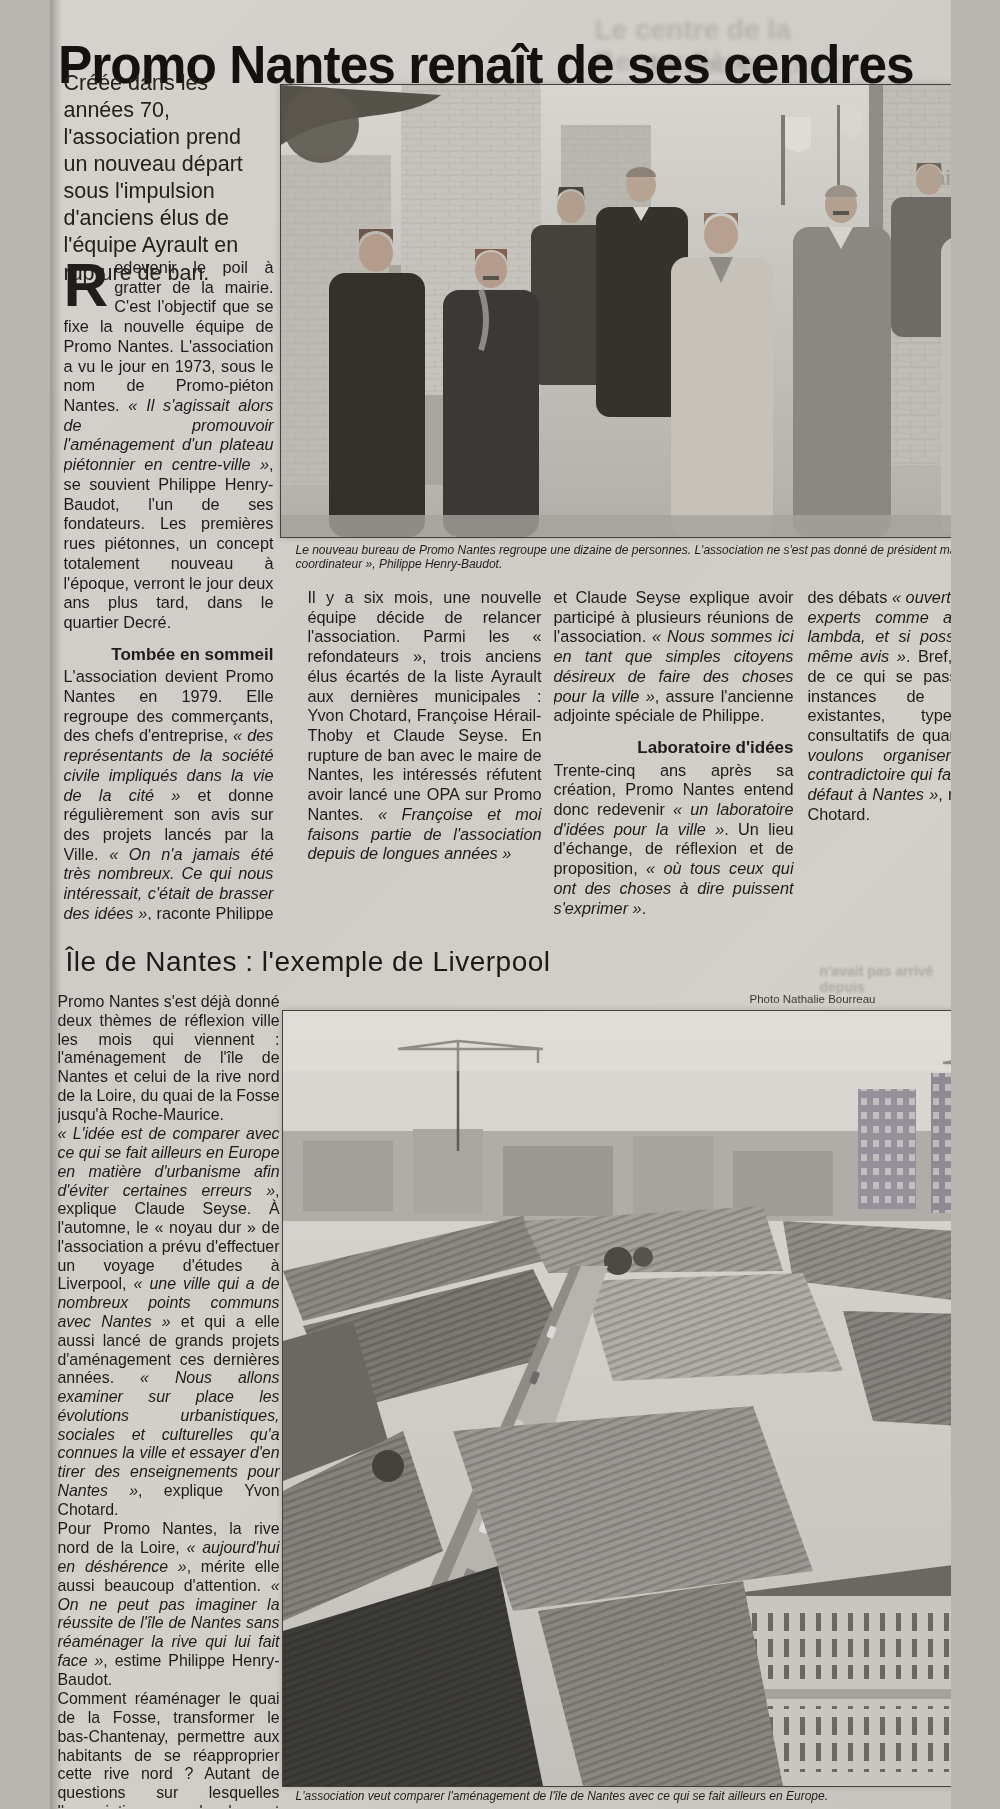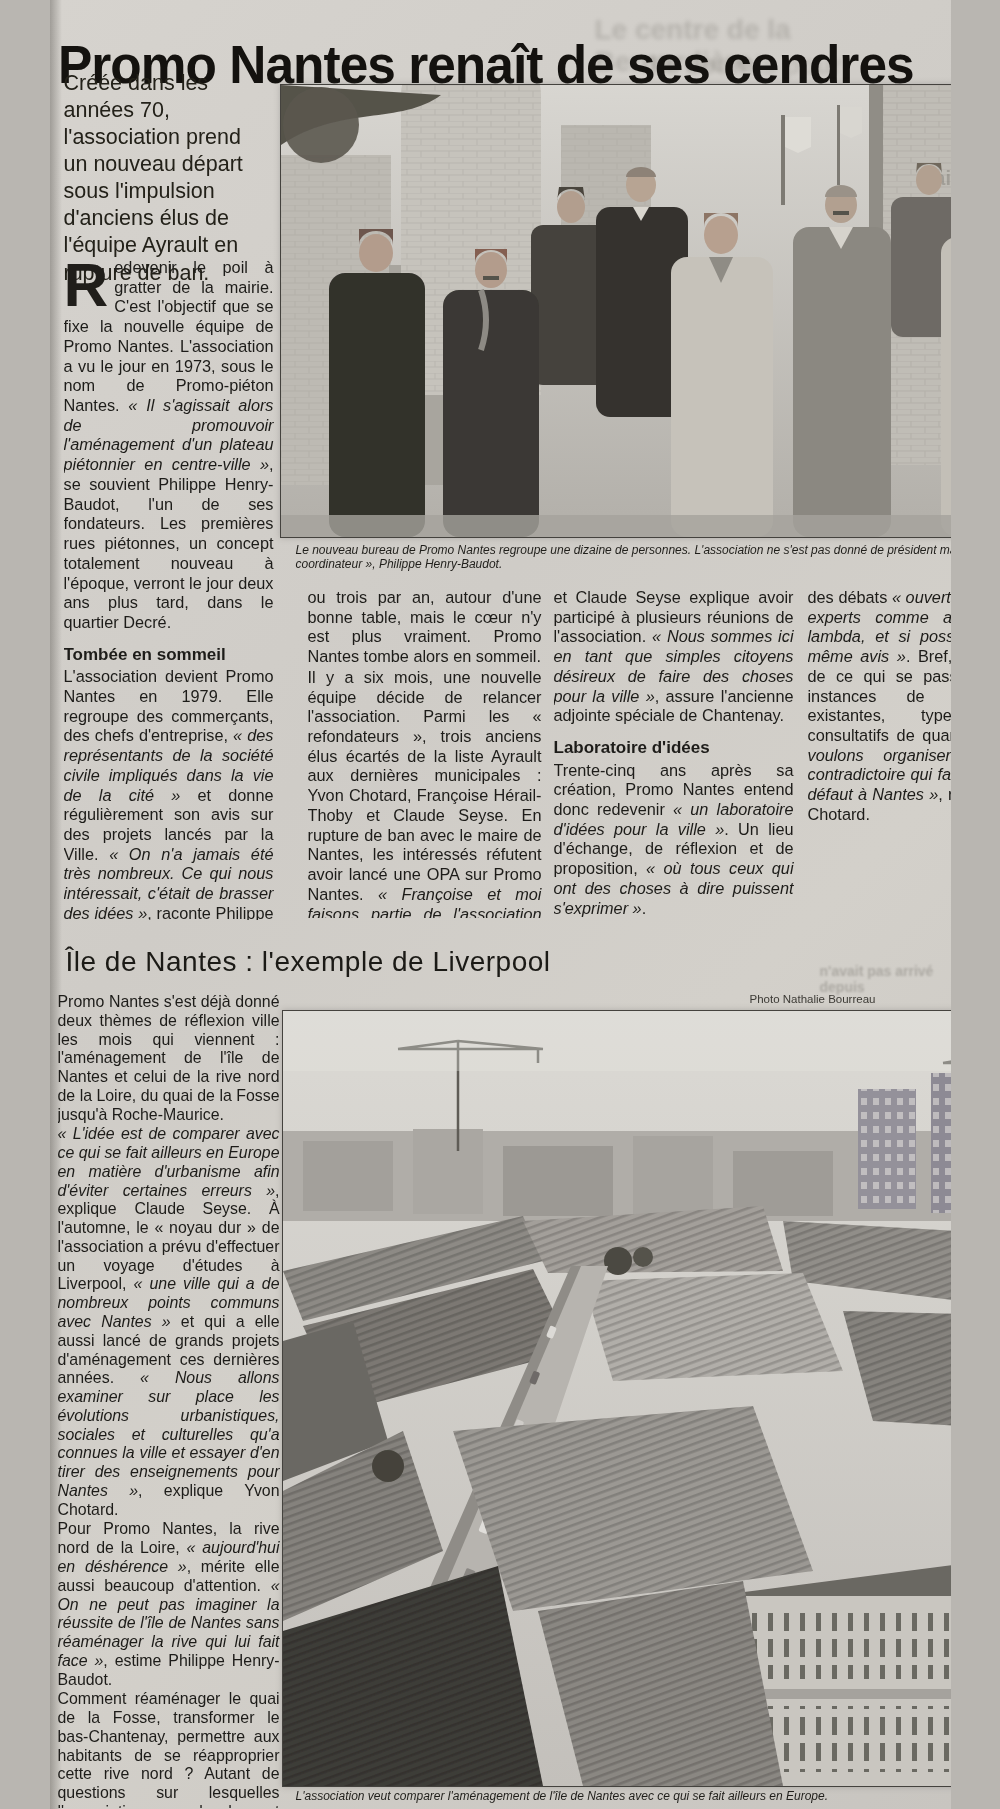--- a/index.html
+++ b/index.html
@@ -12,21 +12,21 @@
         letter-spacing:-1px;transform:scaleX(.97);transform-origin:left top;color:#14120f;
         white-space:nowrap;}
   .lede{position:absolute;left:14px;top:70px;width:207px;font-size:21.5px;line-height:1.26;
         color:#232119;}
   .col{position:absolute;text-align:justify;font-size:16.3px;line-height:1.21;color:#1d1c19;
         overflow:hidden;hyphens:auto;}
   .col p{margin:0 0 1px 0;}
   .it{font-style:italic;}
   .dropcap{float:left;font-size:62px;line-height:.82;font-weight:bold;padding:2px 6px 0 0;
         color:#201e1a;}
-  .subhead{font-weight:bold;font-size:17px;margin:12px 0 2px 0;text-align:left;}
+  .subhead{font-weight:bold;font-size:17px;margin:12px 0 2px 0;text-align:right;}
   .photo{position:absolute;border:1px solid #44423e;background:#b7b4af;overflow:hidden;
         box-shadow:0 0 6px rgba(70,67,62,.25);}
   .caption{position:absolute;font-style:italic;font-size:12px;line-height:1.18;color:#201f1b;}
   .headline2{position:absolute;left:16px;top:923px;width:860px;font-size:28px;font-weight:normal;
         letter-spacing:.5px;color:#1b1a16;white-space:nowrap;}
   .credit{position:absolute;left:700px;top:993px;width:292px;text-align:left;font-size:11.5px;
         color:#3c3a35;}
   .bleed{position:absolute;font-weight:bold;color:#55524b;filter:blur(2px);pointer-events:none;}
   .margin-noise{position:absolute;left:935px;top:1040px;width:60px;height:560px;opacity:.5;
         background:repeating-linear-gradient(180deg,rgba(92,89,82,.22) 0 3px,rgba(92,89,82,0) 3px 14px);
@@ -149,25 +149,24 @@
   <div class="col" style="left:14px;top:258px;width:210px;height:662px;">
     <p><span class="dropcap">R</span><span><span>edevenir le poil à gratter de la mairie. C'est l'objectif que se fixe la nouvelle équipe de Promo Nantes. L'association a vu le jour en 1973, sous le nom de Promo-piéton Nantes. </span><span class="it">« Il s'agissait alors de promouvoir l'aménagement d'un plateau piétonnier en centre-ville »</span><span>, se souvient Philippe Henry-Baudot, l'un de ses fondateurs. Les premières rues piétonnes, un concept totalement nouveau à l'époque, verront le jour deux ans plus tard, dans le quartier Decré.</span></span></p>
     <div class="subhead">Tombée en sommeil</div>
     <p><span>L'association devient Promo Nantes en 1979. Elle regroupe des commerçants, des chefs d'entreprise, </span><span class="it">« des représentants de la société civile impliqués dans la vie de la cité »</span><span> et donne régulièrement son avis sur des projets lancés par la Ville. </span><span class="it">« On n'a jamais été très nombreux. Ce qui nous intéressait, c'était de brasser des idées »</span><span>, raconte Philippe Henry-Baudot.</span></p>
 
   </div>
 
   <div class="caption" style="left:246px;top:543px;width:748px;">Le nouveau bureau de Promo Nantes regroupe une dizaine de personnes. L'association ne s'est pas donné de président mais un « coordinateur », Philippe Henry-Baudot.</div>
 
   <div class="col" style="left:258px;top:588px;width:234px;height:330px;">
-    <p><span>ou trois par an, autour d'une bonne table, mais le cœur n'y est plus vraiment. Promo Nantes tombe alors en sommeil.</span></p>
     <p><span>Il y a six mois, une nouvelle équipe décide de relancer l'association. Parmi les « refondateurs », trois anciens élus écartés de la liste Ayrault aux dernières municipales : Yvon Chotard, Françoise Hérail-Thoby et Claude Seyse. En rupture de ban avec le maire de Nantes, les intéressés réfutent avoir lancé une OPA sur Promo Nantes. </span><span class="it">« Françoise et moi faisons partie de l'association depuis de longues années »</span></p>
   </div>
   <div class="col" style="left:504px;top:588px;width:240px;height:330px;">
-    <p><span>et Claude Seyse explique avoir participé à plusieurs réunions de l'association. </span><span class="it">« Nous sommes ici en tant que simples citoyens désireux de faire des choses pour la ville »</span><span>, assure l'ancienne adjointe spéciale de Chantenay.</span></p>
+    <p><span>et Claude Seyse explique avoir participé à plusieurs réunions de l'association. </span><span class="it">« Nous sommes ici en tant que simples citoyens désireux de faire des choses pour la ville »</span><span>, assure l'ancienne adjointe spéciale de Philippe.</span></p>
     <div class="subhead">Laboratoire d'idées</div>
     <p><span>Trente-cinq ans après sa création, Promo Nantes entend donc redevenir </span><span class="it">« un laboratoire d'idées pour la ville »</span><span>. Un lieu d'échange, de réflexion et de proposition, </span><span class="it">« où tous ceux qui ont des choses à dire puissent s'exprimer »</span><span>.</span></p>
 
   </div>
   <div class="col" style="left:758px;top:588px;width:236px;height:336px;">
     <p><span>des débats </span><span class="it">« ouverts à tous, aux experts comme aux citoyens lambda, et si possible pas du même avis »</span><span>. Bref, le contraire de ce qui se passe dans les instances de concertation existantes, type comités consultatifs de quartier. </span><span class="it">« Nous voulons organiser le débat contradictoire qui fait aujourd'hui défaut à Nantes »</span><span>, résume Yvon Chotard.</span></p>
 
   </div>
 
   <h2 class="headline2">Île de Nantes : l'exemple de Liverpool</h2>

